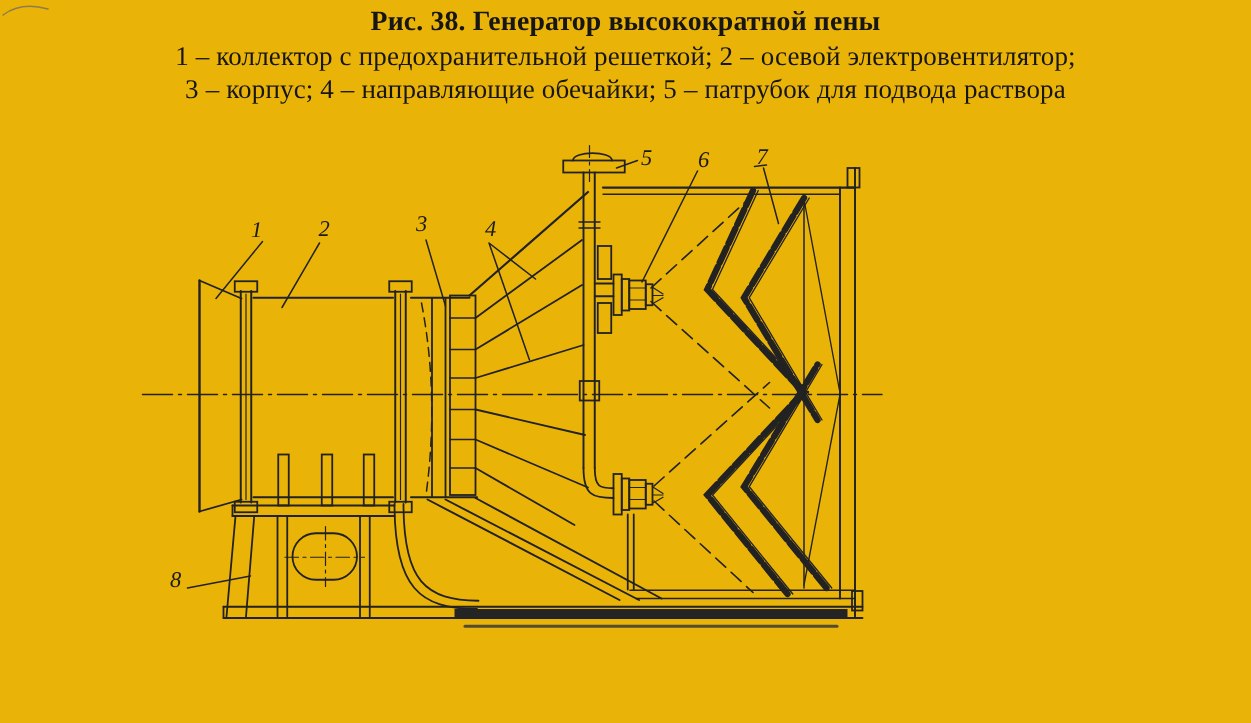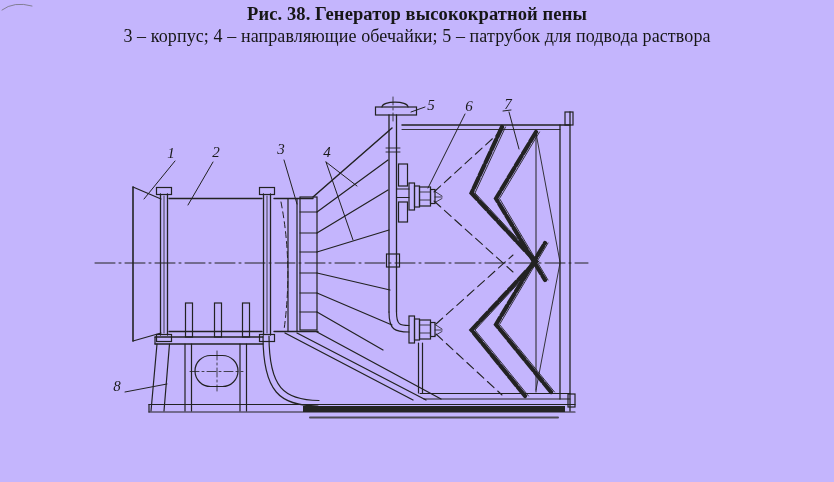--- a/index.html
+++ b/index.html
@@ -1,36 +1,37 @@
 <!DOCTYPE html>
 <html><head>
 <meta charset="utf-8">
 <style>
   html,body{margin:0;padding:0;background:#e8e8e8;}
   .page{
     position:relative;width:834px;height:482px;margin:0 auto;
-    background:#c4b5fd;overflow:hidden;
+    background:#eab308;overflow:hidden;
     font-family:"Liberation Serif","DejaVu Serif",serif;color:#161616;
   }
   .cap{position:absolute;left:0;width:834px;text-align:center;line-height:22px;
        font-size:18px;letter-spacing:0.1px;white-space:nowrap;}
   .cap b{font-size:18.5px;}
   #cap-top{top:3px;}
   #cap-bottom{top:424px;line-height:22.5px;}
   svg{position:absolute;left:0;top:0;}
   svg text{font-family:"Liberation Serif","DejaVu Serif",serif;font-style:italic;
            font-size:15px;fill:#1b1b1b;}
 </style>
 </head>
 <body>
 
 <div class="page">
 
   <div class="cap" id="cap-top">
     <div><b>Рис. 38. Генератор высокократной пены</b></div>
+    <div>1 – коллектор с предохранительной решеткой; 2 – осевой электровентилятор;</div>
     <div>3 – корпус; 4 – направляющие обечайки; 5 – патрубок для подвода раствора</div>
   </div>
 
   <svg width="834" height="482" viewBox="0 0 834 482" fill="none" stroke="#222" stroke-width="1.2" stroke-linecap="round">
 
     <path d="M2,10 Q14,1 32,6" stroke="#666" stroke-width="1" opacity="0.7"></path>
 
     <path d="M95,263 H588" stroke-width="1" stroke-dasharray="20 4 2 4"></path>
 
     <g>

